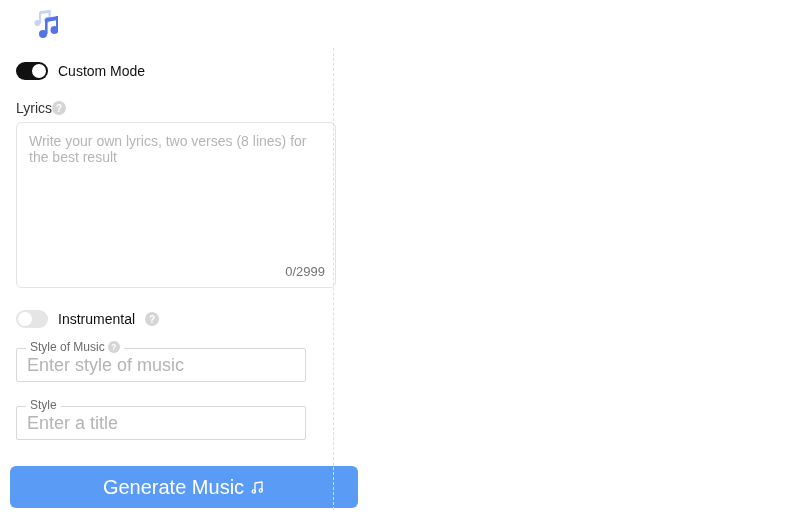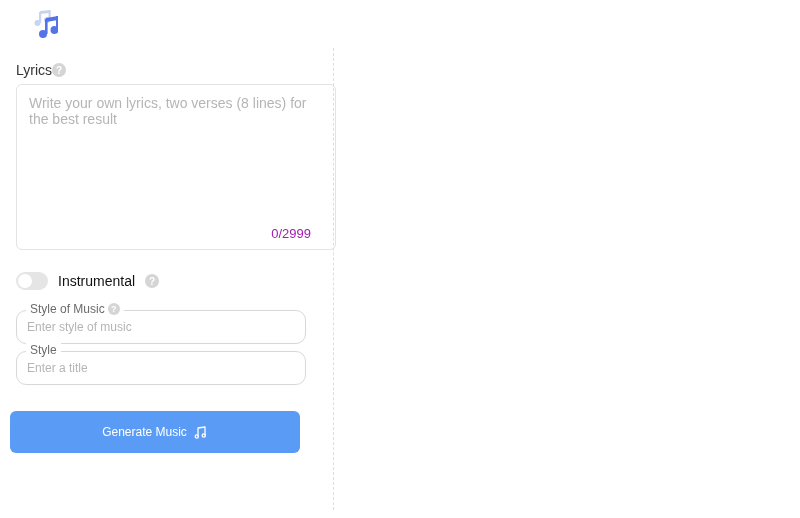--- a/index.html
+++ b/index.html
@@ -84,29 +84,29 @@
     padding: 10px 12px;
     font-family: inherit;
     font-size: 14px;
     color: #333;
     background: transparent;
     outline: none;
   }
   .lyrics-textarea::placeholder { color: #b5b5b5; }
   .counter {
     position: absolute;
-    right: 24px;
+    right: 10px;
     bottom: 8px;
     font-size: 13px;
-    color: #a21caf;
+    color: #737373;
     margin-top: 30px;
   }
   .field-wrap {
     position: relative;
-    margin-bottom: 7px;
+    margin-bottom: 24px;
   }
   .floating-label {
     position: absolute;
     top: -8px;
     left: 10px;
     background: #fff;
     padding: 0 4px;
     font-size: 12px;
     color: #6b6b6b;
     display: flex;
@@ -115,36 +115,36 @@
   }
   .floating-label .help-icon {
     width: 12px;
     height: 12px;
     font-size: 9px;
   }
   .text-input {
     width: 290px;
     height: 34px;
     border: 1px solid #d8d8d8;
-    border-radius: 10px;
+    border-radius: 2px;
     padding: 0 10px;
-    font-size: 12px;
+    font-size: 18px;
     font-family: inherit;
     outline: none;
     color: #0f172a;
   }
   .text-input::placeholder { color: #b5b5b5; }
   .generate-btn {
-    width: 290px;
+    width: 348px;
     height: 42px;
     background: #5a9cf5;
     border: none;
     border-radius: 6px;
     color: #fff;
-    font-size: 12px;
+    font-size: 20px;
     font-weight: 500;
     display: flex;
     align-items: center;
     justify-content: center;
     gap: 6px;
     cursor: pointer;
     margin-top: 26px;
     margin-left: -6px;
   }
   .divider {
@@ -173,20 +173,26 @@
       <g fill="#5573e6">
         <path d="M24 8 L36 6 L36 10 L24 12 Z"></path>
         <rect x="23" y="9" width="2.6" height="15"></rect>
         <rect x="34" y="6" width="2.6" height="14"></rect>
         <circle cx="21" cy="24" r="4"></circle>
         <circle cx="32.5" cy="20" r="4"></circle>
       </g>
     </svg>
   </div>
 
+  <div class="row">
+    <div class="toggle toggle-on">
+      <div class="toggle-knob"></div>
+    </div>
+    <span class="label">Custom Mode</span>
+  </div>
 
   <div class="section-label">
     <span>Lyrics</span>
     <span class="help-icon">?</span>
   </div>
   <div class="lyrics-box">
     <textarea class="lyrics-textarea" placeholder="Write your own lyrics, two verses (8 lines) for the best result" style=""></textarea>
     <div class="counter">0/2999</div>
   </div>
 

